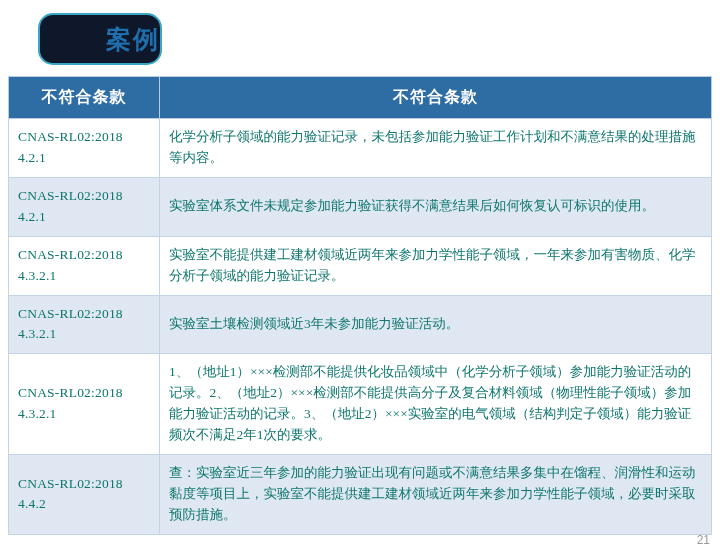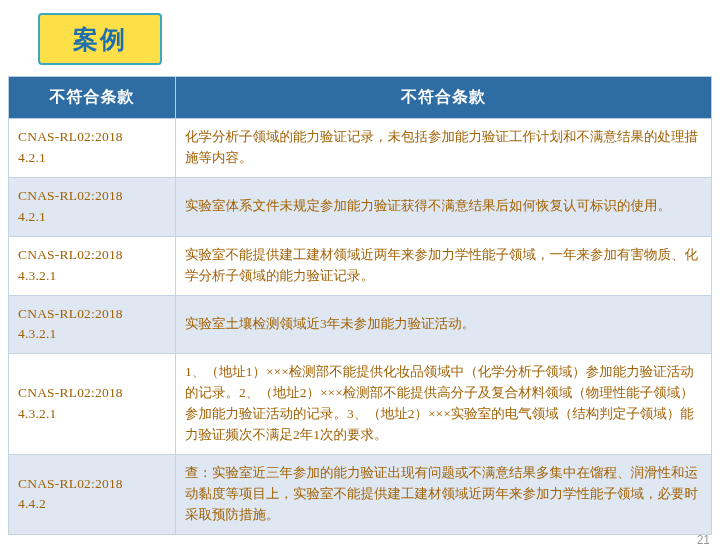--- a/index.html
+++ b/index.html
@@ -19,25 +19,25 @@
     height: 553px;
   }
   
   .title-pill {
     position: absolute;
     left: 38px;
     top: 13px;
     width: 120px;
     height: 48px;
     border: 2px solid #3aa7c4;
-    border-radius: 4px;
-    background: #fde047;
+    border-radius: 15px;
+    background: #0f172a;
     display: flex;
     align-items: center;
-    justify-content: center;
+    justify-content: flex-end;
   }
   .title-pill .title-text {
     font-family: "Liberation Sans", sans-serif;
     font-weight: bold;
     font-size: 25px;
     color: #1f6fae;
     letter-spacing: 2px;
   }
   
   .table-wrap {
@@ -51,32 +51,32 @@
     width: 704px;
     table-layout: fixed;
   }
   table.cnas-table th {
     background: #2e6da4;
     color: #ffffff;
     font-family: "Liberation Sans", sans-serif;
     font-weight: bold;
     font-size: 16px;
     letter-spacing: 1px;
-    padding: 10px 10px;
+    padding: 10px 2px;
     border: 1px solid #b8cde0;
     text-align: center;
     vertical-align: middle;
   }
   table.cnas-table th.col-clause {
     width: 146px;
   }
   table.cnas-table td {
     border: 1px solid #c3d4e5;
     font-size: 13.5px;
-    color: #a16207;
+    color: #0f766e;
     line-height: 1.55;
     padding: 8px 9px;
     vertical-align: middle;
     word-break: break-all;
   }
   td.clause {
     width: 146px;
     white-space: pre-line;
     line-height: 1.45;
     font-size: 13.5px;

